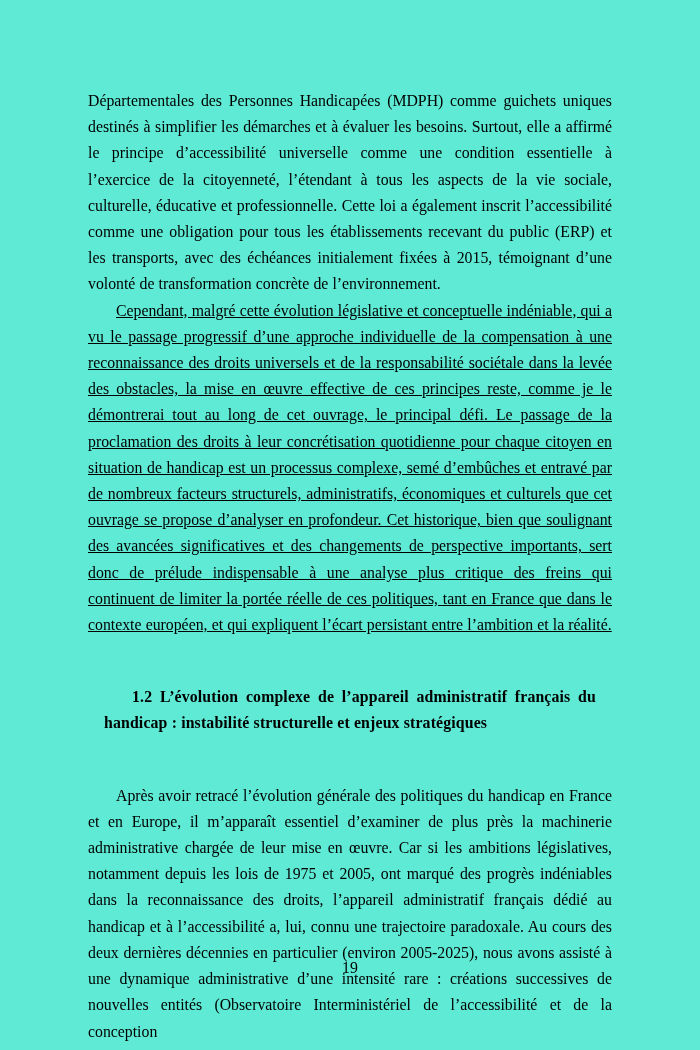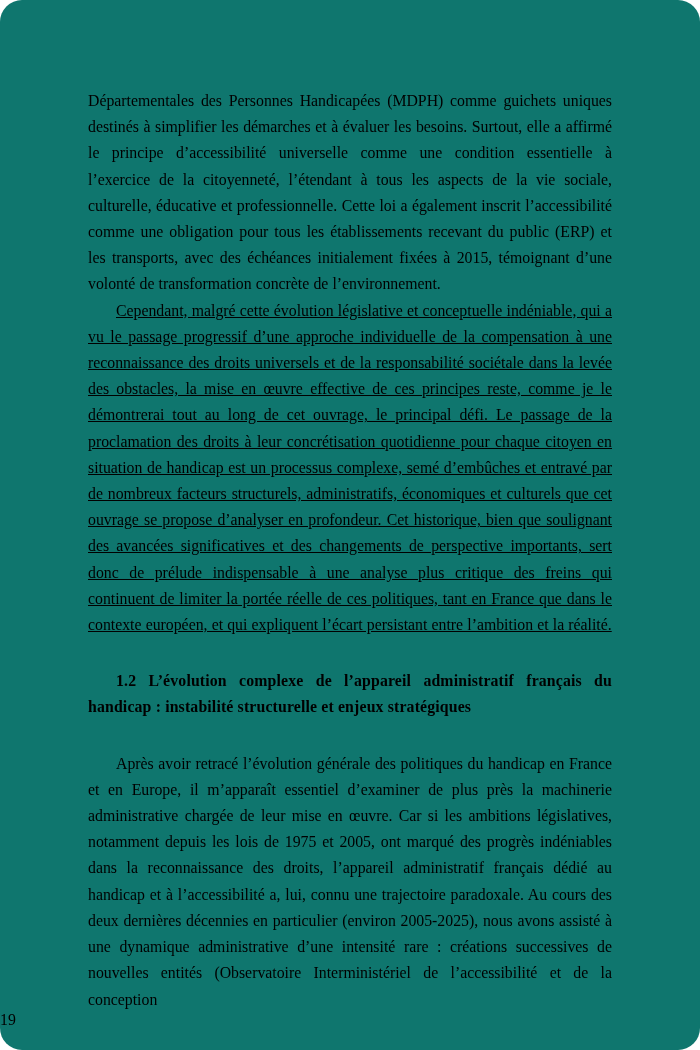--- a/index.html
+++ b/index.html
@@ -11,24 +11,23 @@
     width: 700px;
     height: 1050px;
     font-family: "Liberation Serif", "DejaVu Serif", serif;
     color: #000000;
     -webkit-font-smoothing: antialiased;
   }
   .page {
     position: relative;
     width: 700px;
     height: 1050px;
-    background: #0f766e;
+    background: #5eead4;
     box-sizing: border-box;
     overflow: hidden;
-    border-radius: 22px;
   }
   .text-block {
     position: absolute;
     left: 88px;
     top: 88px;
     width: 524px;
   }
   p.body-para {
     margin: 0;
     font-size: 15.8px;
@@ -40,40 +39,41 @@
     word-spacing: 0.2px;
   }
   p.body-para.no-indent {
     text-indent: 0;
   }
   p.body-para + p.body-para {
     margin-top: 0;
     text-decoration: underline;
   }
   h2.section-heading {
-    margin: 0;
+    margin: 16px;
     font-size: 15.8px;
     line-height: 26.2px;
     font-weight: bold;
     text-align: justify;
     text-justify: inter-word;
     text-indent: 28px;
     letter-spacing: 0.15px;
   }
   .gap-before-heading {
     height: 30px;
   }
   .gap-after-heading {
     height: 30px;
   }
   .page-number {
     position: absolute;
     left: 0;
     right: 0;
-    top: 1010px;
+    top: 958px;
+    text-align: center;
     font-size: 15.8px;
     line-height: 20px;
     font-family: "Liberation Serif", "DejaVu Serif", serif;
   }
 </style>
 </head>
 <body>
 
 <div class="page">
 

